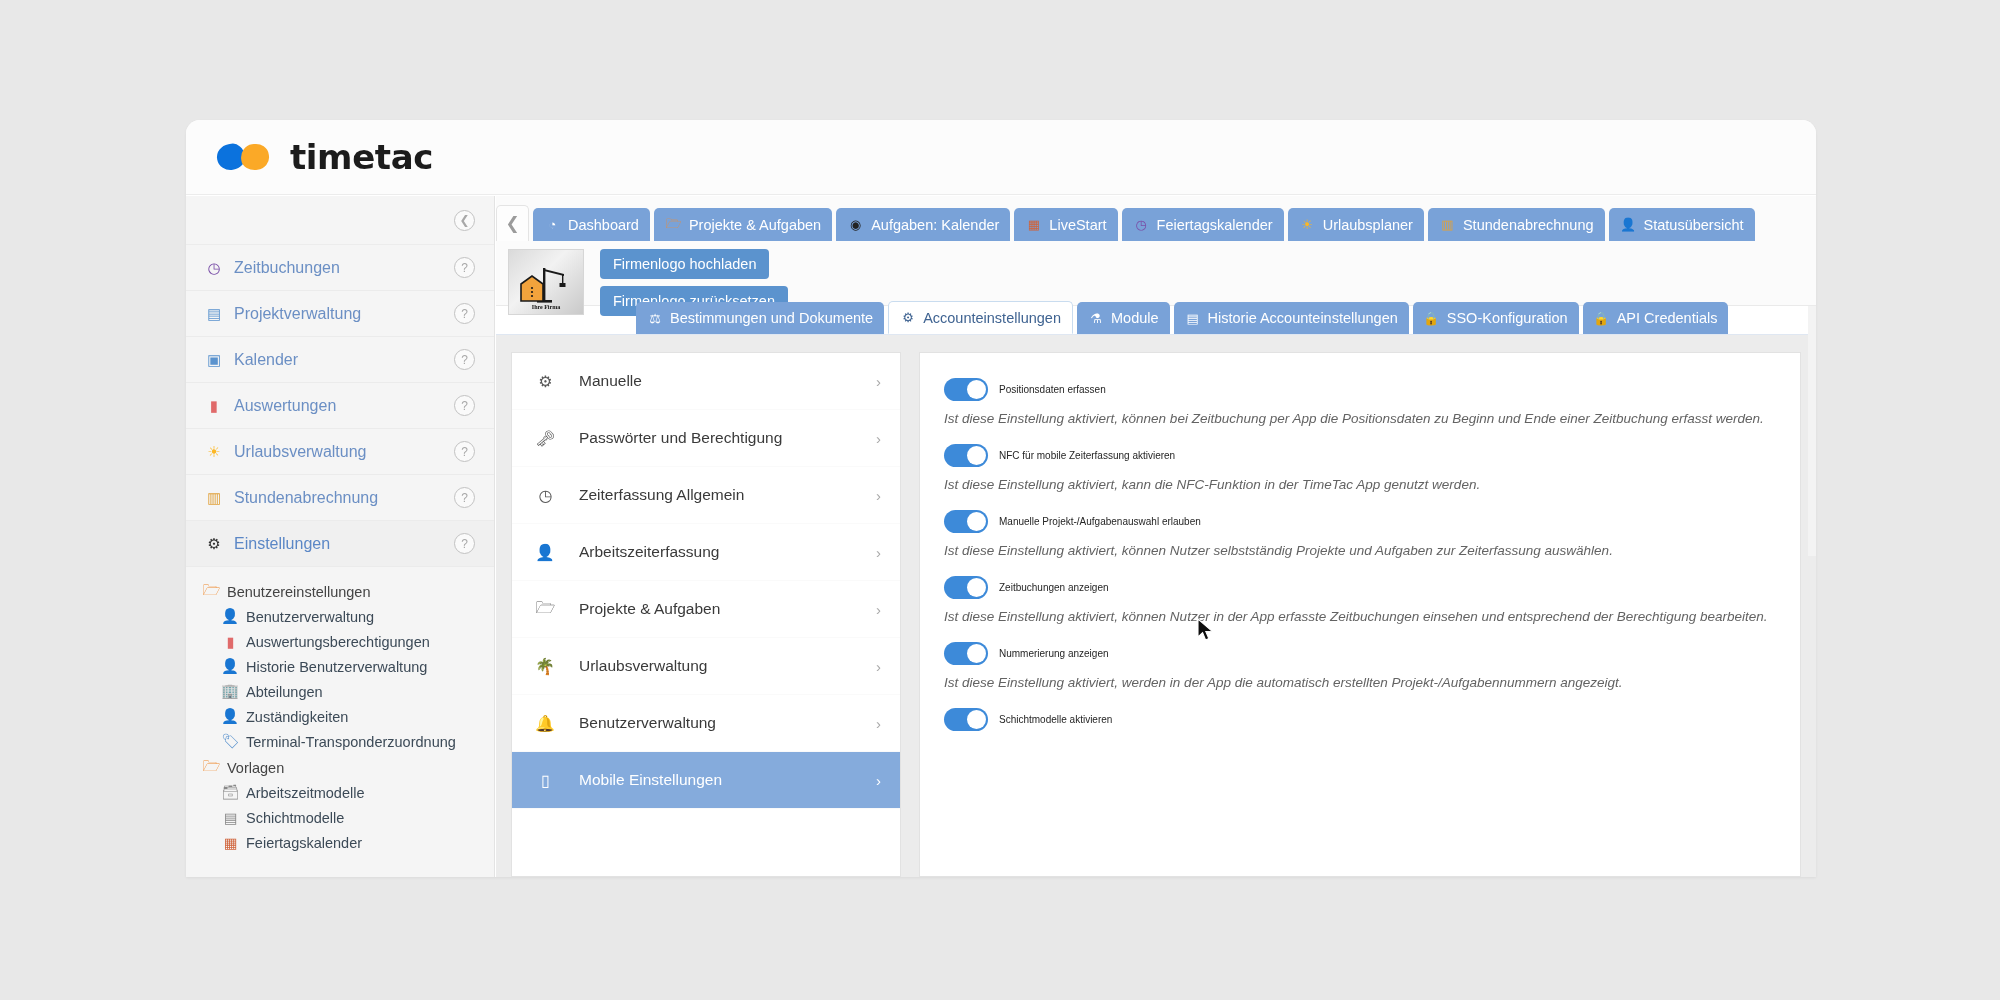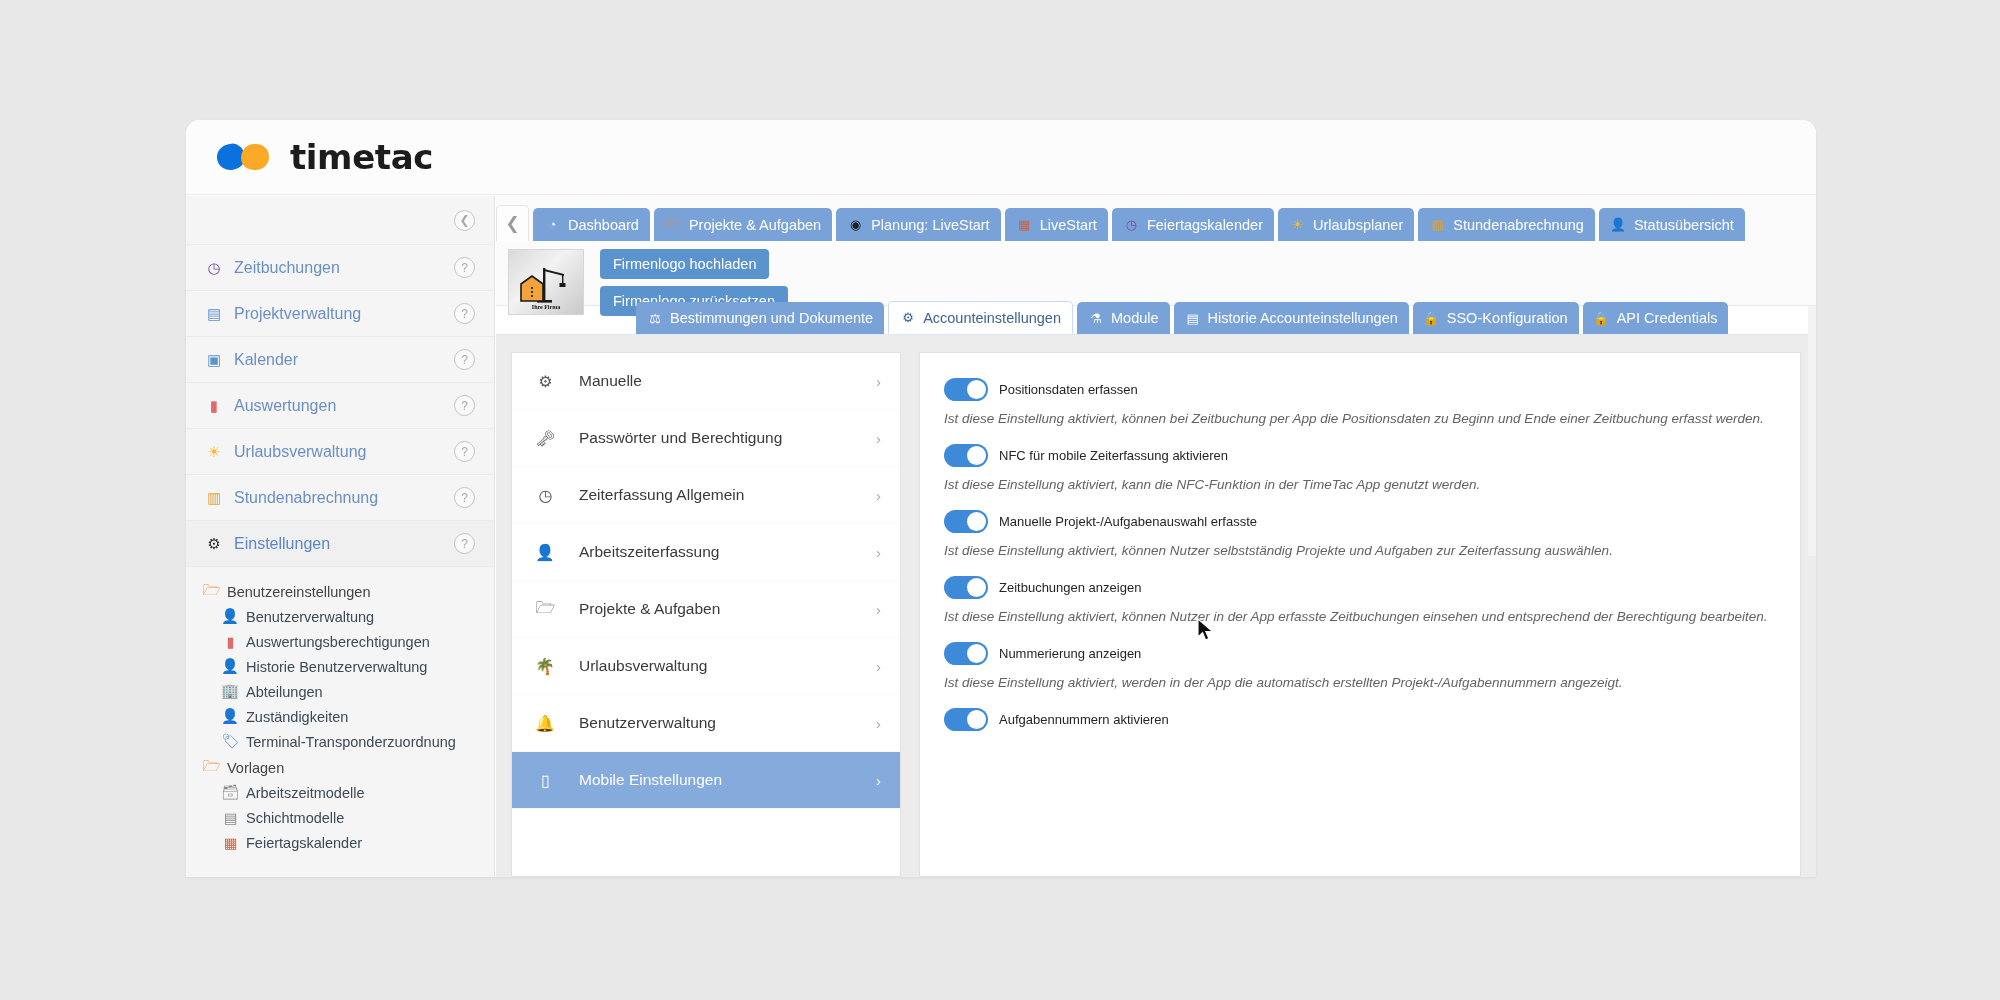--- a/index.html
+++ b/index.html
@@ -341,21 +341,21 @@
     cursor: pointer;
   }
   .switch::after {
     content: "";
     position: absolute;
     right: 2px; top: 2px;
     width: 19px; height: 19px;
     border-radius: 50%;
     background: #ffffff;
   }
-  .toggle-label { font-size: 13px; color: #252525; }
+  .toggle-label { font-size: 10px; color: #252525; }
   .desc {
     font-size: 13.5px;
     font-style: italic;
     color: #636363;
     margin-bottom: 18px;
     white-space: nowrap;
   }
 
   
   .right-edge {
@@ -533,21 +533,21 @@
           <div class="tab">
             <span class="tico">
               <span style="color: rgb(239, 139, 50);">🗁</span>
             </span>
             <span>Projekte &amp; Aufgaben</span>
           </div>
           <div class="tab">
             <span class="tico">
               <span style="color: rgb(34, 34, 34);">◉</span>
             </span>
-            <span>Planung: LiveStart</span>
+            <span>Aufgaben: Kalender</span>
           </div>
           <div class="tab">
             <span class="tico">
               <span style="color: rgb(208, 99, 58);">▦</span>
             </span>
             <span>LiveStart</span>
           </div>
           <div class="tab">
             <span class="tico">
               <span style="color: rgb(122, 79, 168);">◷</span>
@@ -703,36 +703,36 @@
               <span class="toggle-label">Positionsdaten erfassen</span>
             </div>
             <div class="desc">Ist diese Einstellung aktiviert, können bei Zeitbuchung per App die Positionsdaten zu Beginn und Ende einer Zeitbuchung erfasst werden.</div>
             <div class="toggle-row">
               <div class="switch" style="background: rgb(61, 138, 217);"></div>
               <span class="toggle-label">NFC für mobile Zeiterfassung aktivieren</span>
             </div>
             <div class="desc">Ist diese Einstellung aktiviert, kann die NFC-Funktion in der TimeTac App genutzt werden.</div>
             <div class="toggle-row">
               <div class="switch" style="background: rgb(61, 138, 217);"></div>
-              <span class="toggle-label">Manuelle Projekt-/Aufgabenauswahl erfasste</span>
+              <span class="toggle-label">Manuelle Projekt-/Aufgabenauswahl erlauben</span>
             </div>
             <div class="desc">Ist diese Einstellung aktiviert, können Nutzer selbstständig Projekte und Aufgaben zur Zeiterfassung auswählen.</div>
             <div class="toggle-row">
               <div class="switch" style="background: rgb(61, 138, 217);"></div>
               <span class="toggle-label">Zeitbuchungen anzeigen</span>
             </div>
             <div class="desc">Ist diese Einstellung aktiviert, können Nutzer in der App erfasste Zeitbuchungen einsehen und entsprechend der Berechtigung bearbeiten.</div>
             <div class="toggle-row">
               <div class="switch" style="background: rgb(61, 138, 217);"></div>
               <span class="toggle-label">Nummerierung anzeigen</span>
             </div>
             <div class="desc">Ist diese Einstellung aktiviert, werden in der App die automatisch erstellten Projekt-/Aufgabennummern angezeigt.</div>
             <div class="toggle-row">
               <div class="switch" style="background: rgb(61, 138, 217);"></div>
-              <span class="toggle-label">Aufgabennummern aktivieren</span>
+              <span class="toggle-label">Schichtmodelle aktivieren</span>
             </div>
           </div>
       </div>
     </div>
 
     <div class="right-edge"></div>
   </div>
 
   <div class="cursor">
     <svg viewBox="0 0 18 25" width="18" height="25">

